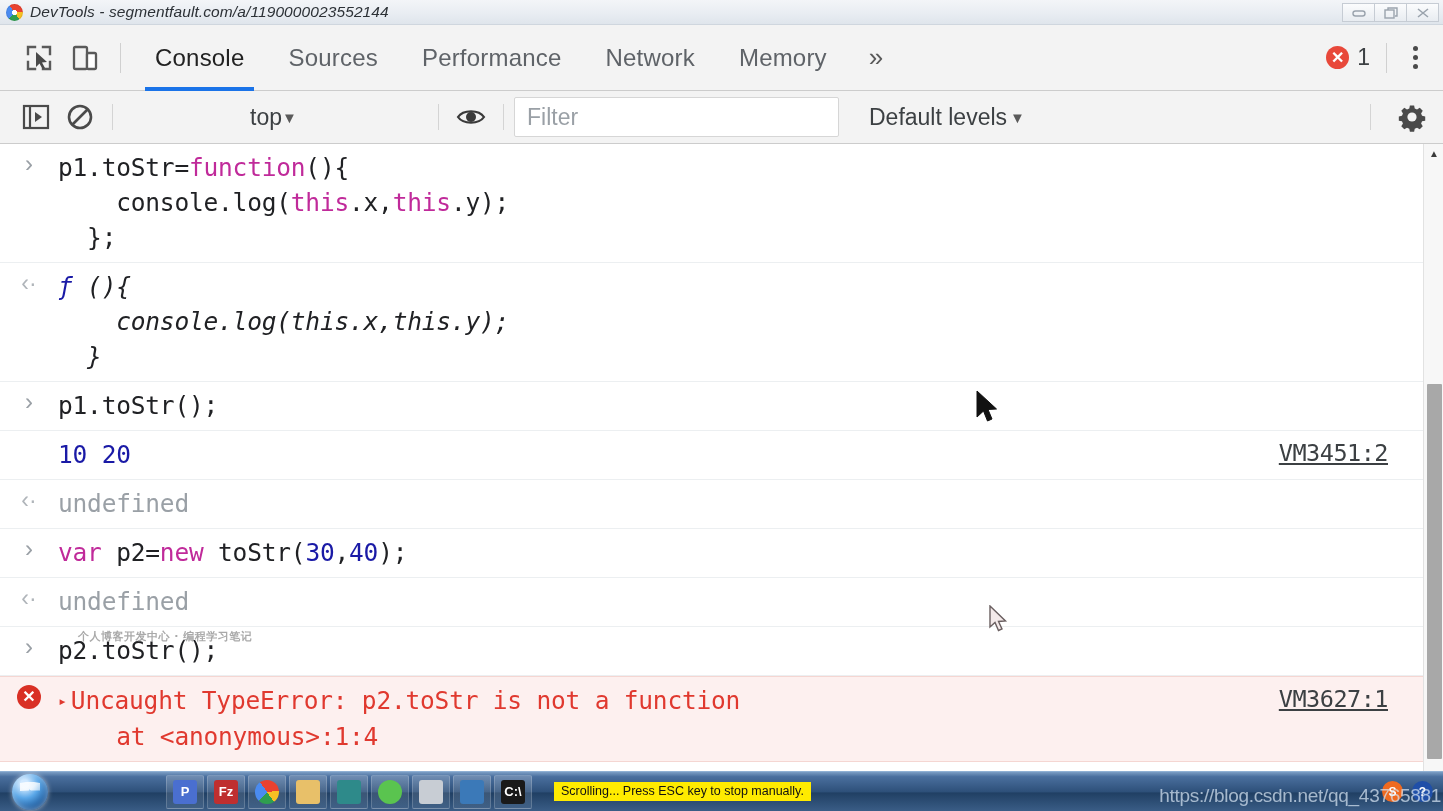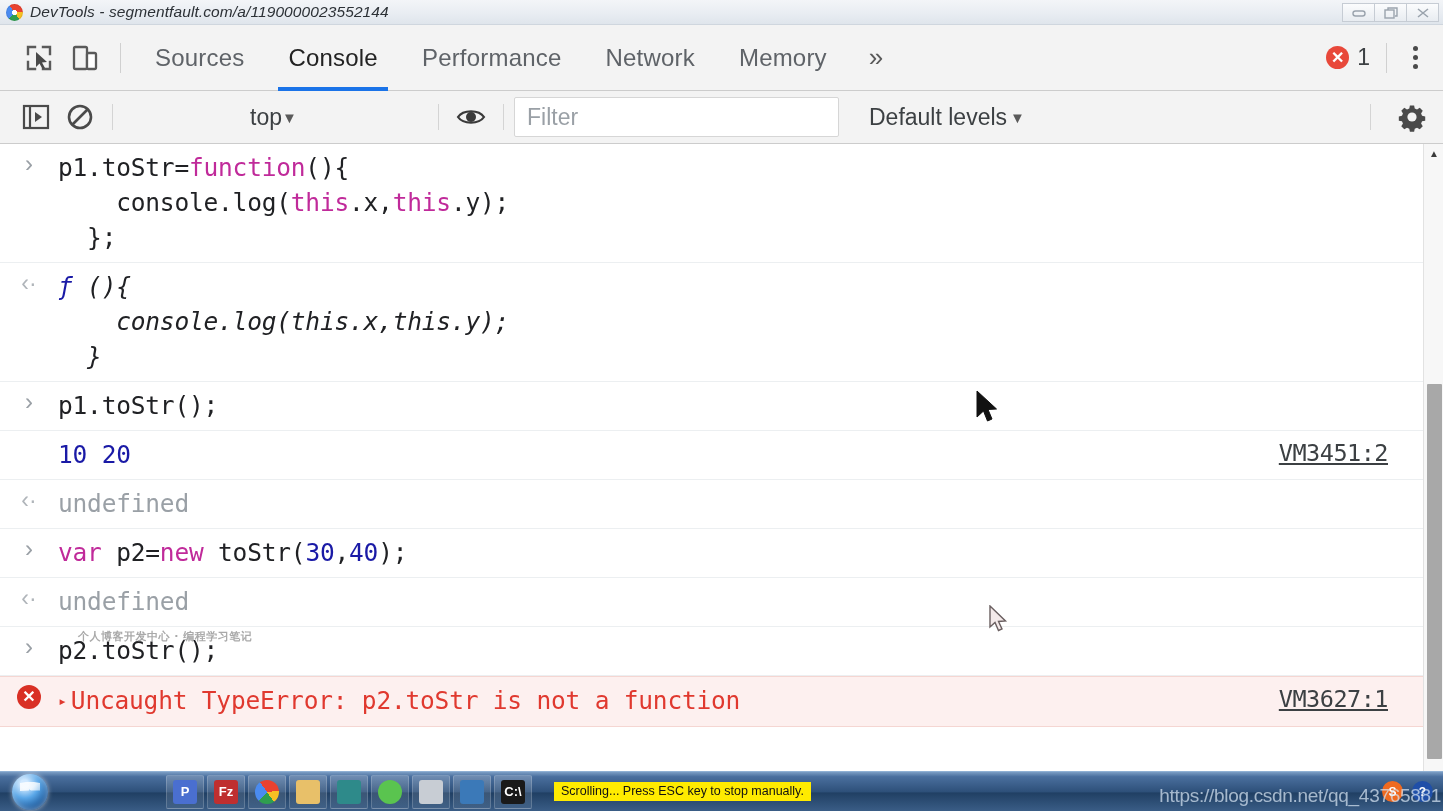--- a/index.html
+++ b/index.html
@@ -351,25 +351,25 @@
     </div>
     <div class="tool-icon-btn">
       <svg width="32" height="32" viewBox="0 0 32 32">
         <rect x="5" y="5" width="13" height="22" rx="1.5" fill="none" stroke="#5a5a5a" stroke-width="2.3"></rect>
         <rect x="18" y="11" width="9" height="16" rx="1.5" fill="#fff" stroke="#5a5a5a" stroke-width="2.3"></rect>
       </svg>
     </div>
     <div class="tb-sep"></div>
 
     <div class="tabs">
+      <div class="tab active">
+          <span>Console</span>
+        </div>
       <div class="tab">
           <span>Sources</span>
-        </div>
-      <div class="tab active">
-          <span>Console</span>
         </div>
       <div class="tab">
           <span>Performance</span>
         </div>
       <div class="tab">
           <span>Network</span>
         </div>
       <div class="tab">
           <span>Memory</span>
         </div>
@@ -482,21 +482,21 @@
         <div class="msg">
           <div class="gutter">
             <span class="g-input">›</span>
           </div>
           <div class="content"><span class="cjk-artifact">个人博客开发中心 · 编程学习笔记</span><div><span>p2.toStr();</span></div></div>
         </div>
         <div class="msg error">
           <div class="gutter">
             <span class="err-icon">✕</span>
           </div>
-          <div class="content"><div><span class="expander">▸</span><span>Uncaught TypeError: p2.toStr is not a function</span></div></div>
+          <div class="content"><div><span class="expander">▸</span><span>Uncaught TypeError: p2.toStr is not a function</span></div><div><span>    at &lt;anonymous&gt;:1:4</span></div></div>
           <a class="src-link">VM3627:1</a>
         </div>
       </div>
     <div class="msg no-border prompt-row">
 
       <div class="content"></div>
     </div>
   </div>
 
   <div class="scrollbar">

